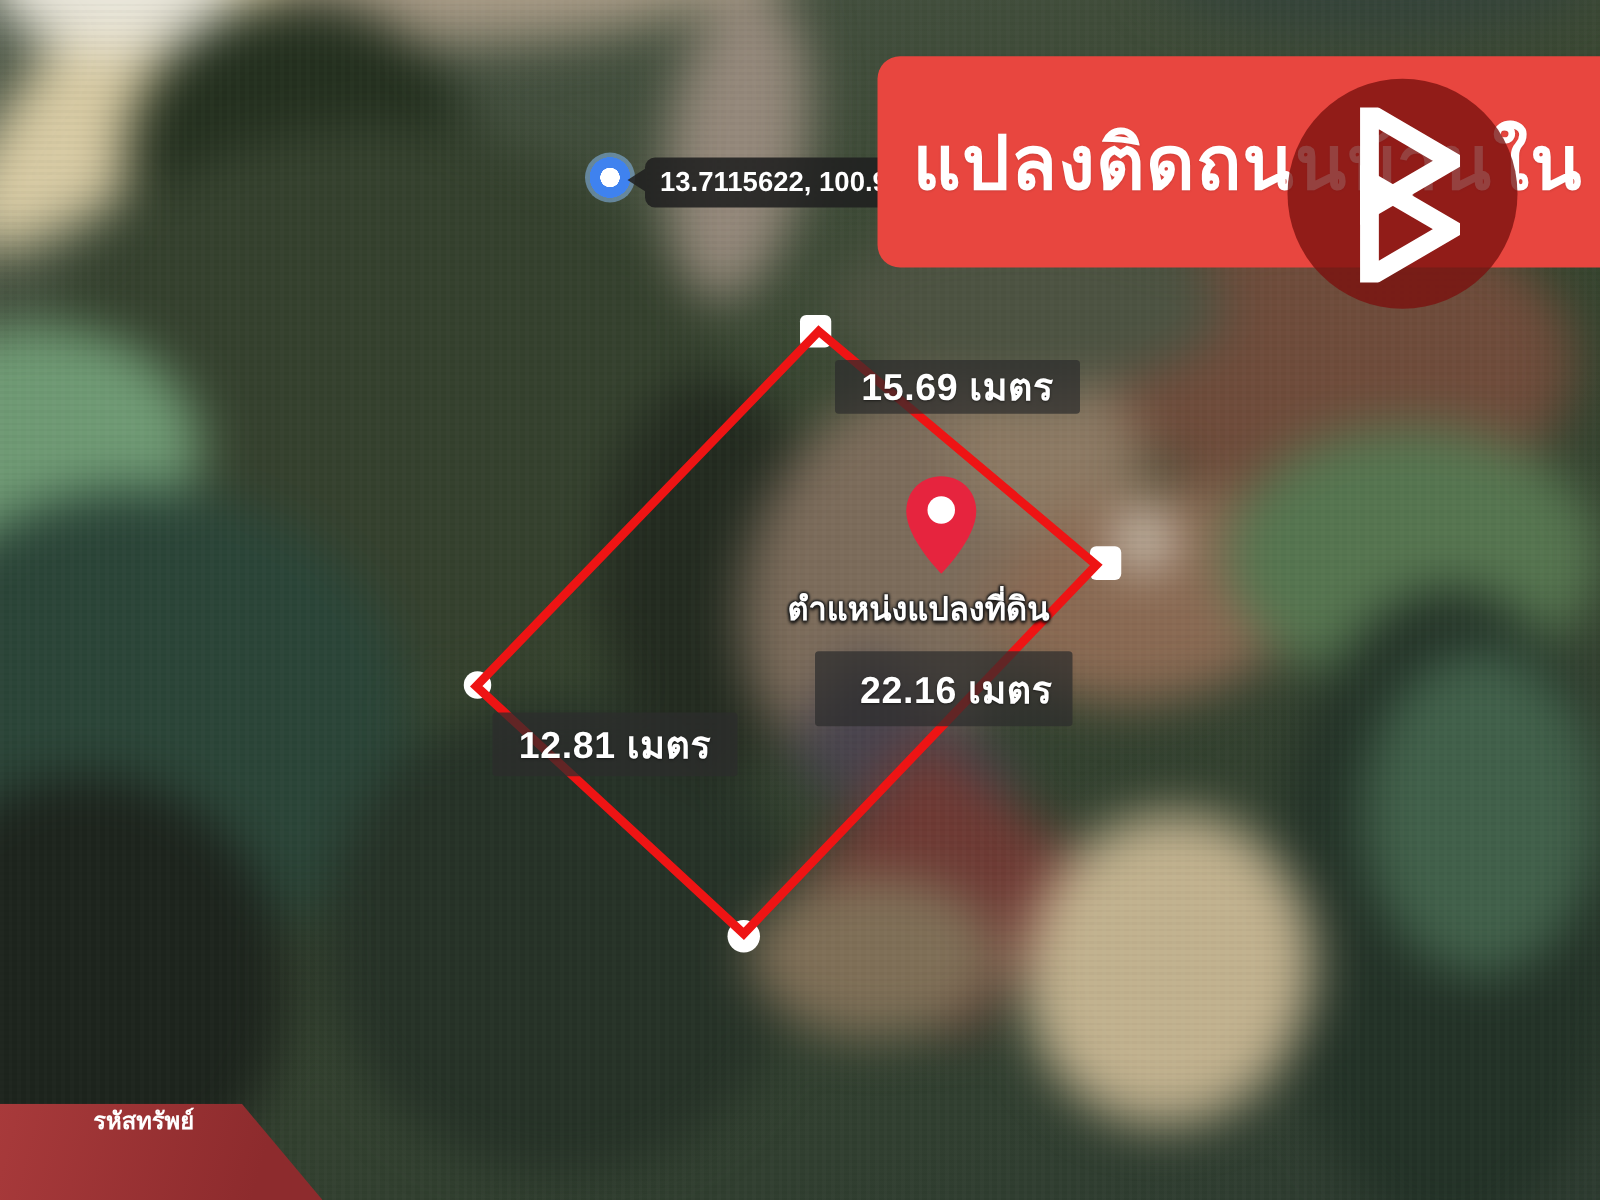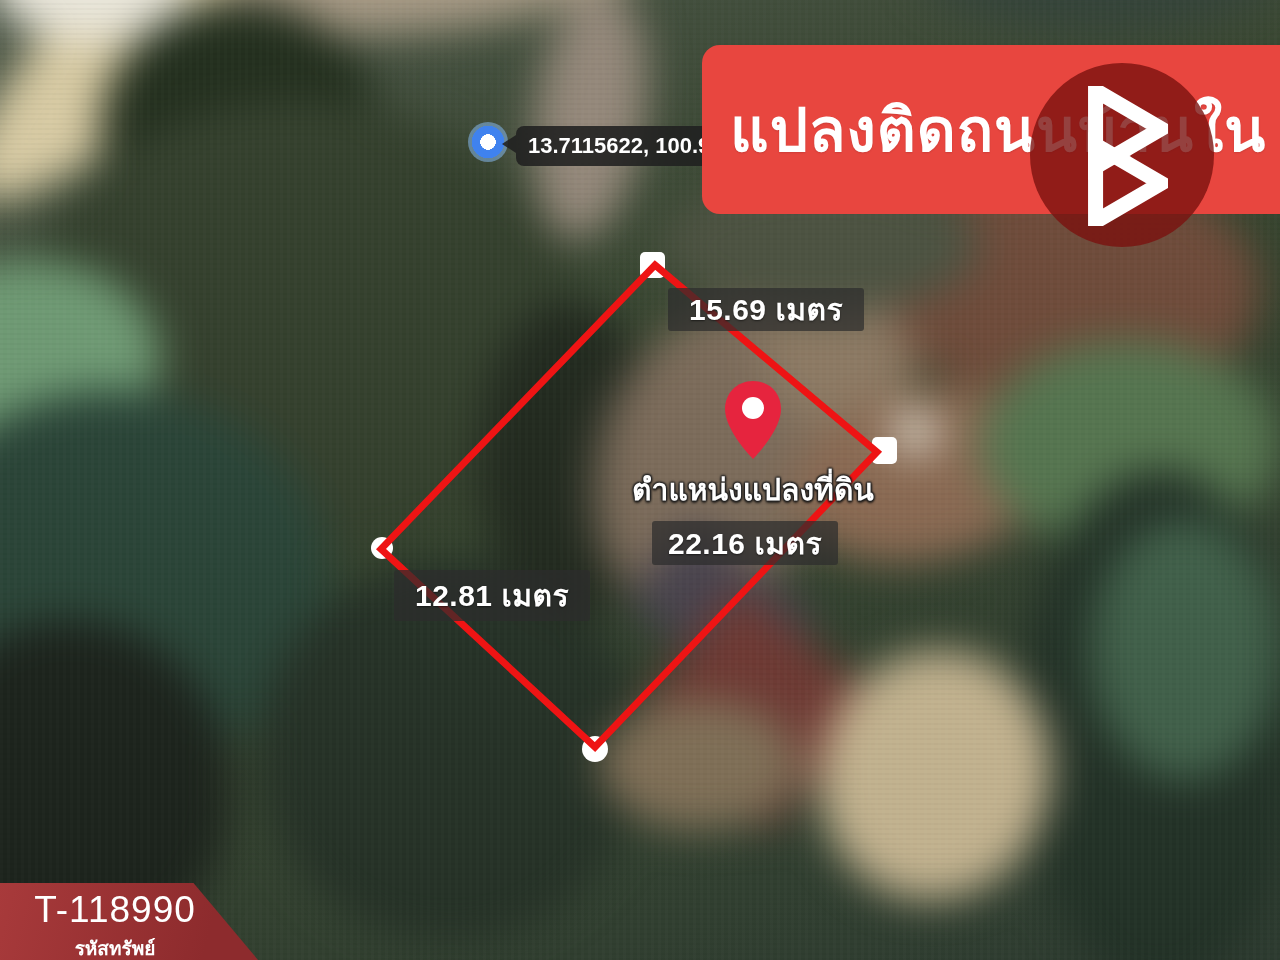--- a/index.html
+++ b/index.html
@@ -18,21 +18,21 @@
   
   #overlay{position:absolute;inset:0;z-index:3;}
   
   .mlabel{
     position:absolute;z-index:4;display:flex;align-items:center;justify-content:center;
     background:rgba(45,45,45,.72);color:#fff;font-size:30px;font-weight:600;
     border-radius:3px;letter-spacing:.5px;text-shadow:0 1px 2px rgba(0,0,0,.5);
   }
   
   .pin-caption{
-    position:absolute;z-index:4;color:#fff;font-size:30px;font-weight:700;text-align:center;
+    position:absolute;z-index:4;color:#fff;font-size:26px;font-weight:700;
     text-shadow:-1px -1px 2px #222,1px -1px 2px #222,-1px 1px 2px #222,1px 1px 2px #222,0 2px 3px rgba(0,0,0,.8);
   }
   
   .coord-tip{
     position:absolute;left:516px;top:126px;height:40px;max-width:186px;z-index:4;
     background:rgba(32,32,32,.88);border-radius:8px;color:#fff;font-size:22px;font-weight:600;
     display:flex;align-items:center;padding:0 12px;white-space:nowrap;overflow:hidden;
   }
   .coord-tip::before{
     content:"";position:absolute;left:-1px;top:13px;width:0;height:0;display:none;
@@ -112,37 +112,36 @@
     <circle cx="382" cy="548" r="11" fill="#fff"></circle>
     <polygon points="655,265 877,452 595,747 381,549" fill="none" stroke="#EE1414" stroke-width="7" stroke-linejoin="miter"></polygon>
     <g transform="translate(725,381)">
       <path d="M28,0 C12,0 0,12 0,28 C0,50 28,78 28,78 C28,78 56,50 56,28 C56,12 44,0 28,0 Z" fill="#E6243E"></path>
       <circle cx="28" cy="27" r="11" fill="#fff"></circle>
     </g>
   </svg>
 
   <div class="mlabel" style="left:668px;top:288px;width:196px;height:43px;">15.69 เมตร</div>
   <div class="mlabel" style="left:394px;top:570px;width:196px;height:51px;">12.81 เมตร</div>
-  <div class="mlabel" style="left:652px;top:521px;width:186px;height:44px;">22.16 เมตร</div>
+  <div class="mlabel" style="left:652px;top:521px;width:186px;height:60px;padding-left:20px;">22.16 เมตร</div>
 
   <div class="pin-caption" style="left:630px;top:466px;width:246px;">ตำแหน่งแปลงที่ดิน</div>
 
   <div class="blue-dot"></div>
   <div class="tip-arrow"></div>
   <div class="coord-tip">13.7115622, 100.921</div>
 
   <div class="banner">
     <div class="banner-title">แปลงติดถนนบ้านใน</div>
   </div>
 
   <div class="logo-circle"></div>
   <svg class="logo-glyph" width="82" height="140" viewBox="0 0 60 100">
     <polygon points="7,2 55,30 7,58" fill="none" stroke="#fff" stroke-width="11" stroke-miterlimit="12"></polygon>
     <polygon points="7,42 55,70 7,98" fill="none" stroke="#fff" stroke-width="11" stroke-miterlimit="12"></polygon>
     <polygon points="13,42 33,50 13,58" fill="#fff"></polygon>
   </svg>
 
   <div class="badge">
-    <div class="badge-code">T-118990</div>
     <div class="badge-label">รหัสทรัพย์</div>
   </div>
 
 </div>
 
 </body></html>

